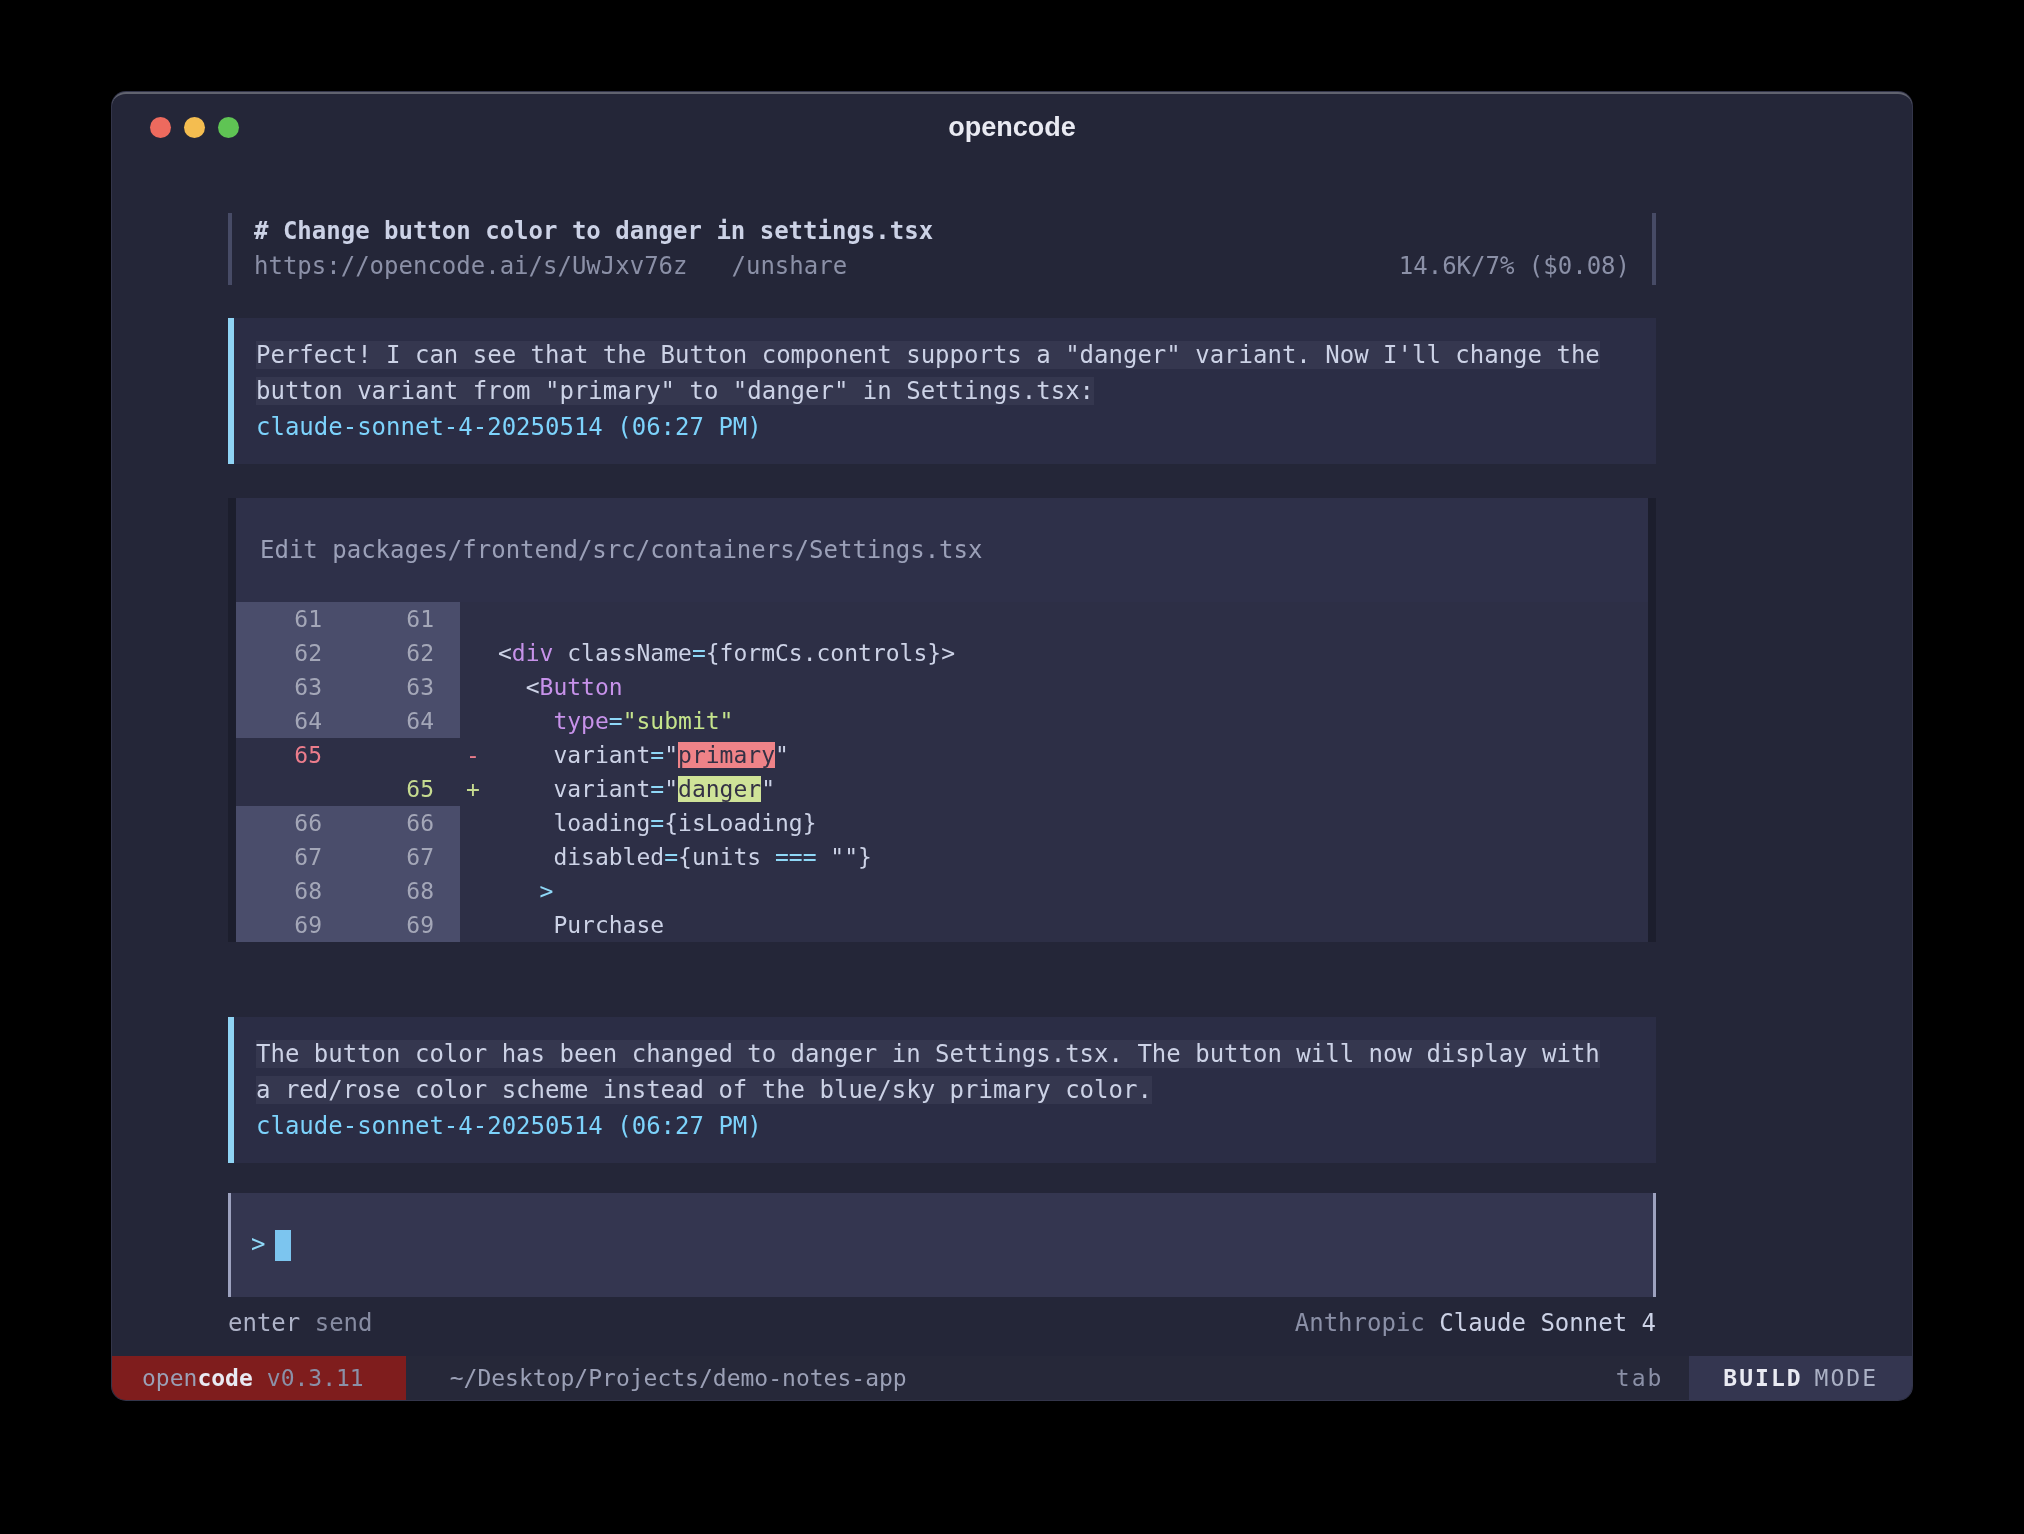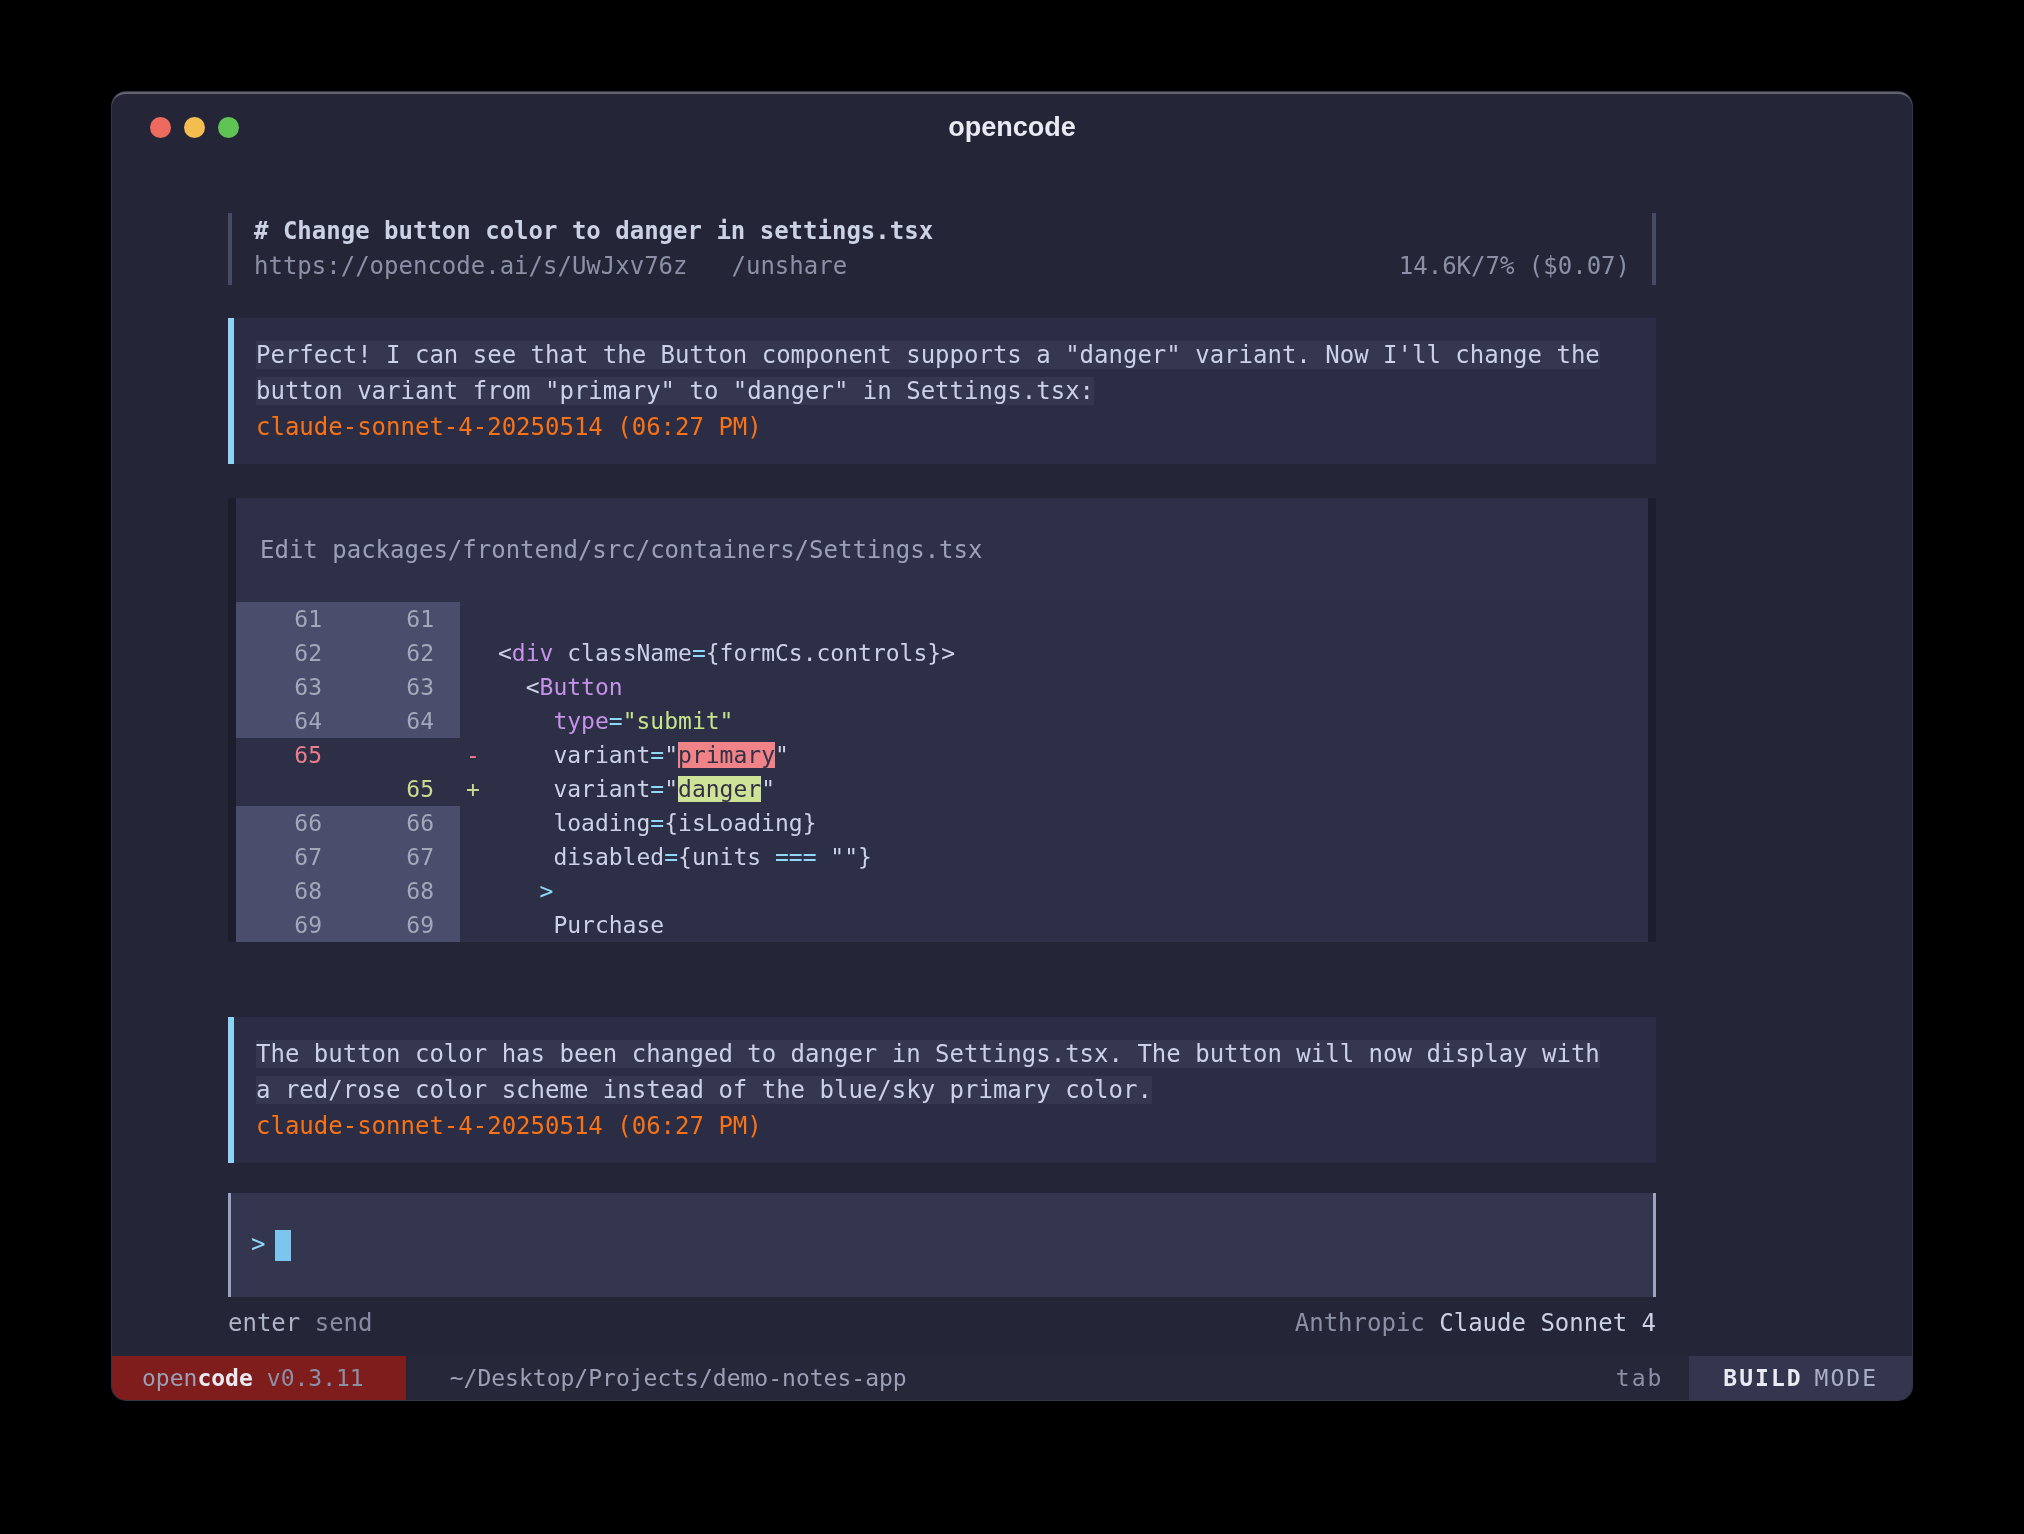--- a/index.html
+++ b/index.html
@@ -39,21 +39,21 @@
   .hdr-left  { display:flex; gap:44px; }
   
   .msg {
     background:#2b2d45; border-left:6px solid #8fd3f4;
     padding:19px 24px 19px 22px;
   }
   .msg.first  { margin-top:33px; }
   .msg.second { margin-top:75px; }
   .msg-line { font-size:24px; line-height:36px; color:#ccd2e6; }
   .msg-line .hl { background:#35374f; }
-  .msg-meta { font-size:24px; line-height:36px; color:#f97316; }
+  .msg-meta { font-size:24px; line-height:36px; color:#7dd3fc; }
   
   .edit { margin-top:34px; }
   .edit-header {
     background:#2e3049; border-left:8px solid #1c1e2d; border-right:8px solid #1c1e2d;
     padding:38px 24px; font-size:24px; color:#9ba0b8;
   }
   .diff { background:#2d2f46; border-left:8px solid #1c1e2d; border-right:8px solid #1c1e2d; }
   .drow { display:flex; height:34px; line-height:34px; font-size:23px; }
   .gcell { width:112px; flex:none; text-align:right; padding-right:26px; color:#a4a7b8; background:#4a4d6b; }
   .drow.del .gcell, .drow.add .gcell { background:transparent; }
@@ -113,21 +113,21 @@
     <div class="win-title">opencode</div>
   </div>
 
   <div class="col hdr">
     <div class="hdr-title"># Change button color to danger in settings.tsx</div>
     <div class="hdr-meta">
       <div class="hdr-left">
         <span>https://opencode.ai/s/UwJxv76z</span>
         <span>/unshare</span>
       </div>
-      <span>14.6K/7% ($0.07)</span>
+      <span>14.6K/7% ($0.08)</span>
     </div>
   </div>
 
   <div class="col msg first">
     <div class="msg-line"><span class="hl">Perfect! I can see that the Button component supports a "danger" variant. Now I'll change the</span></div>
     <div class="msg-line"><span class="hl">button variant from "primary" to "danger" in Settings.tsx:</span></div>
     <div class="msg-meta">claude-sonnet-4-20250514 (06:27 PM)</div>
   </div>
 
   <div class="col edit">

